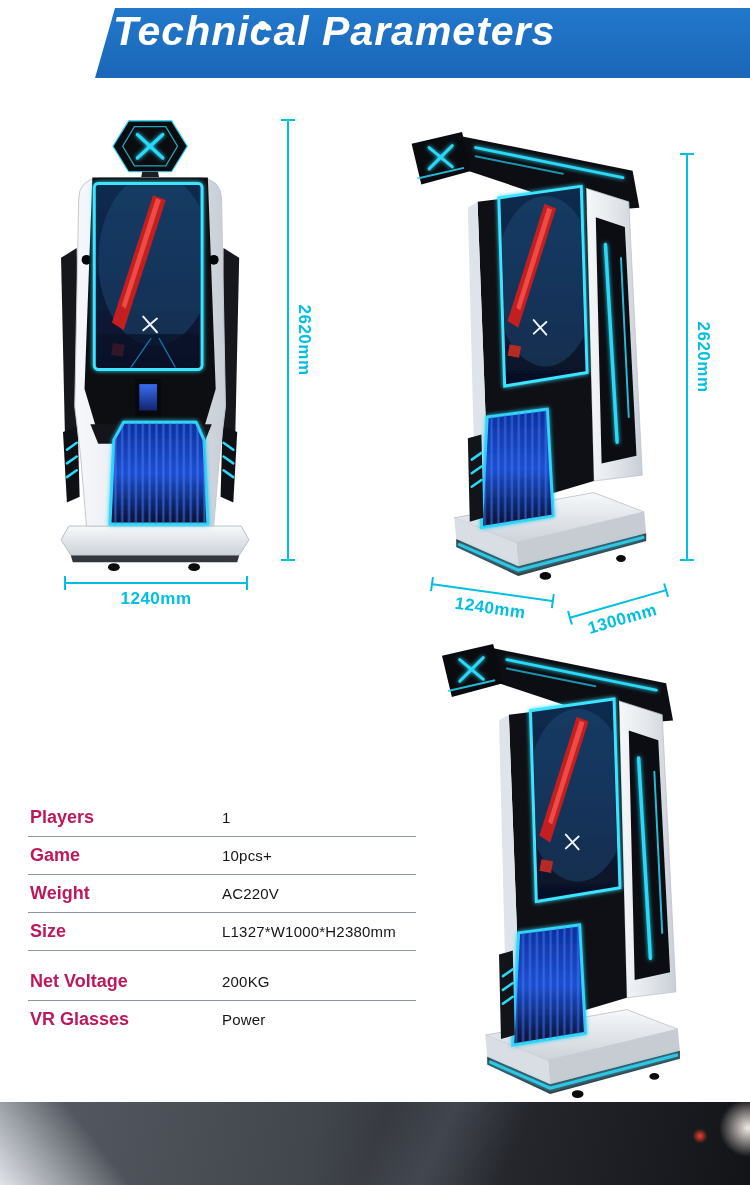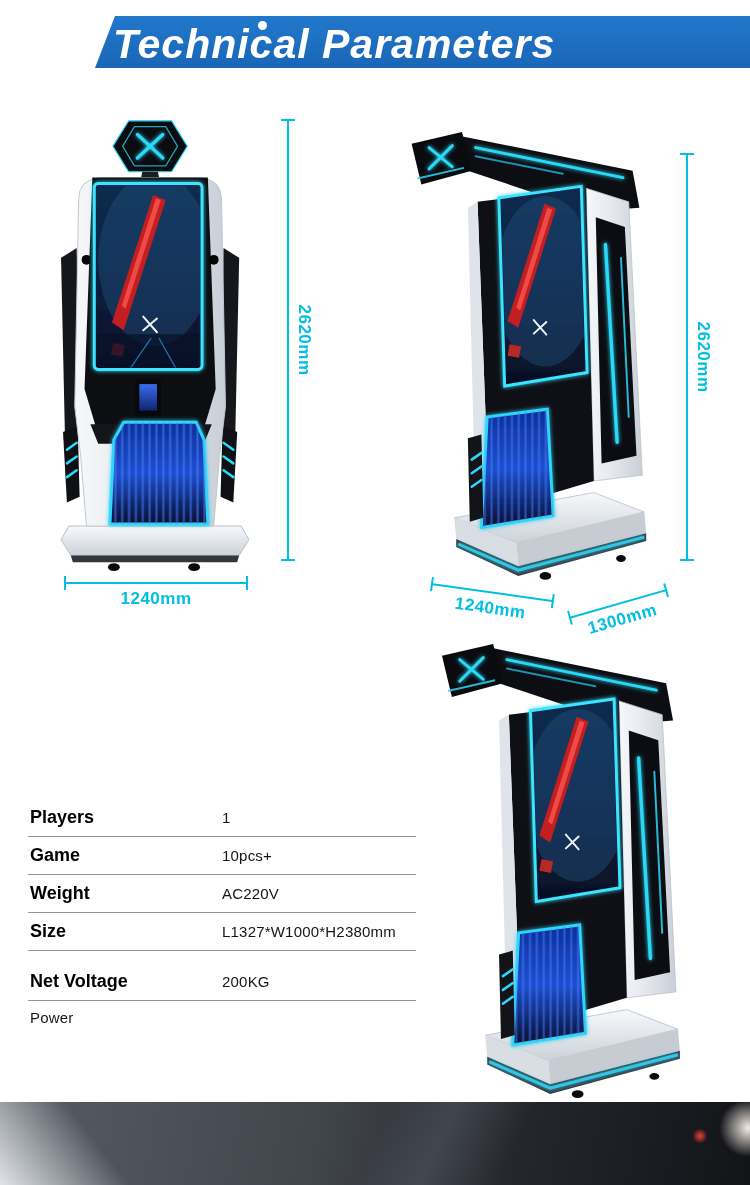--- a/index.html
+++ b/index.html
@@ -1,24 +1,24 @@
 <!DOCTYPE html>
 <html><head>
 <meta charset="utf-8">
 <style>
   * { margin:0; padding:0; box-sizing:border-box; }
   html,body { background:#ffffff; }
   body { font-family:"Liberation Sans", sans-serif; }
   .page { position:relative; width:750px; height:1185px; margin:0 auto; background:#fff; overflow:hidden; }
 
   
-  .banner { position:absolute; top:16px; left:95px; width:655px; height:52px;
+  .banner { position:absolute; top:8px; left:95px; width:655px; height:70px;
     background:linear-gradient(180deg,#2278cc 0%,#1a66b7 100%);
     clip-path:polygon(20px 0, 100% 0, 100% 100%, 0 100%);
-    display:flex; align-items:flex-end; }
+    display:flex; align-items:flex-start; }
   .banner-title { color:#fff; font-size:41px; font-weight:bold; font-style:italic;
     letter-spacing:1px; padding-left:18px; white-space:nowrap; }
   .banner-dot { position:absolute; top:21px; left:258px; width:9px; height:9px;
     border-radius:50%; background:#fff; }
 
   
   .machine { position:absolute; display:block; }
 
   
   .dim { position:absolute; --c:#00bfe0; }
@@ -33,21 +33,21 @@
   .dim-h .tick-a { left:0; top:0; width:2px; height:14px; }
   .dim-h .tick-b { right:0; top:0; width:2px; height:14px; }
   .dim-h .lbl { position:absolute; top:13px; left:0; right:0; text-align:center; }
   .rot { transform-origin:left center; }
 
   
   .specs { position:absolute; left:28px; top:799px; width:388px; }
   .spec-row { display:flex; align-items:baseline; padding:8px 0 8px 2px; border-bottom:1px solid #8f959c; }
   .spec-row.gap { margin-top:12px; }
   .spec-row.last { border-bottom:none; }
-  .spec-label { width:192px; font-size:18px; font-weight:bold; color:#000000; }
+  .spec-label { width:192px; font-size:18px; font-weight:bold; color:#be185d; }
   .spec-value { font-size:15px; color:#141517; letter-spacing:.2px; }
 
   
   .photo-strip { position:absolute; left:0; top:1102px; width:750px; height:83px;
     background:
       radial-gradient(circle 10px at 700px 34px, rgba(255,66,45,.95), rgba(255,66,45,0) 75%),
       radial-gradient(circle 40px at 748px 26px, rgba(255,246,238,.95), rgba(255,246,238,0) 72%),
       linear-gradient(52deg, rgba(232,236,241,.95) 0%, rgba(232,236,241,0) 16%),
       linear-gradient(115deg, transparent 50%, rgba(130,140,155,.22) 58%, transparent 68%),
       linear-gradient(100deg, #585d65 0%, #41454c 42%, #25272d 68%, #131418 100%);
@@ -280,19 +280,20 @@
     </div>
     <div class="spec-row">
       <span class="spec-label">Size</span>
       <span class="spec-value">L1327*W1000*H2380mm</span>
     </div>
     <div class="spec-row gap">
       <span class="spec-label">Net Voltage</span>
       <span class="spec-value">200KG</span>
     </div>
     <div class="spec-row last">
+      <span class="spec-label">VR Glasses</span>
       <span class="spec-value">Power</span>
     </div>
   </div>
 
   <div class="photo-strip"></div>
 
 </div>
 
 </body></html>

